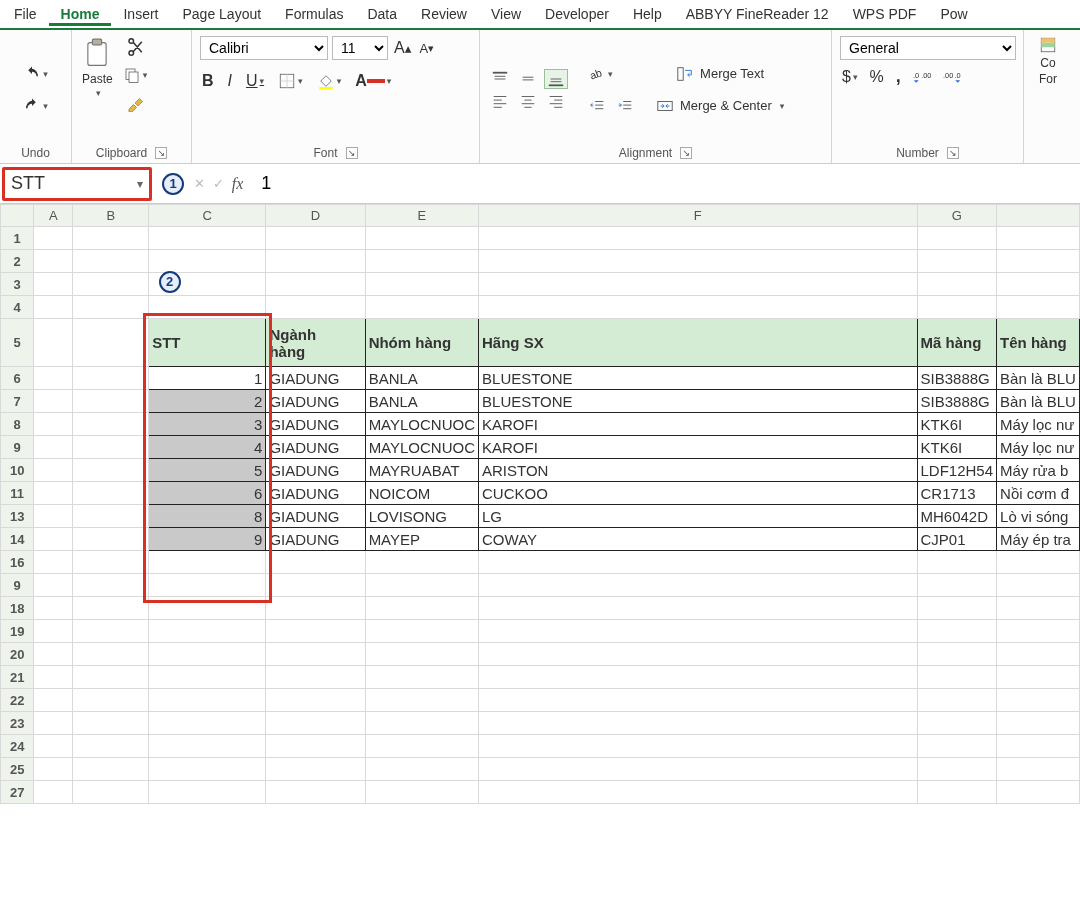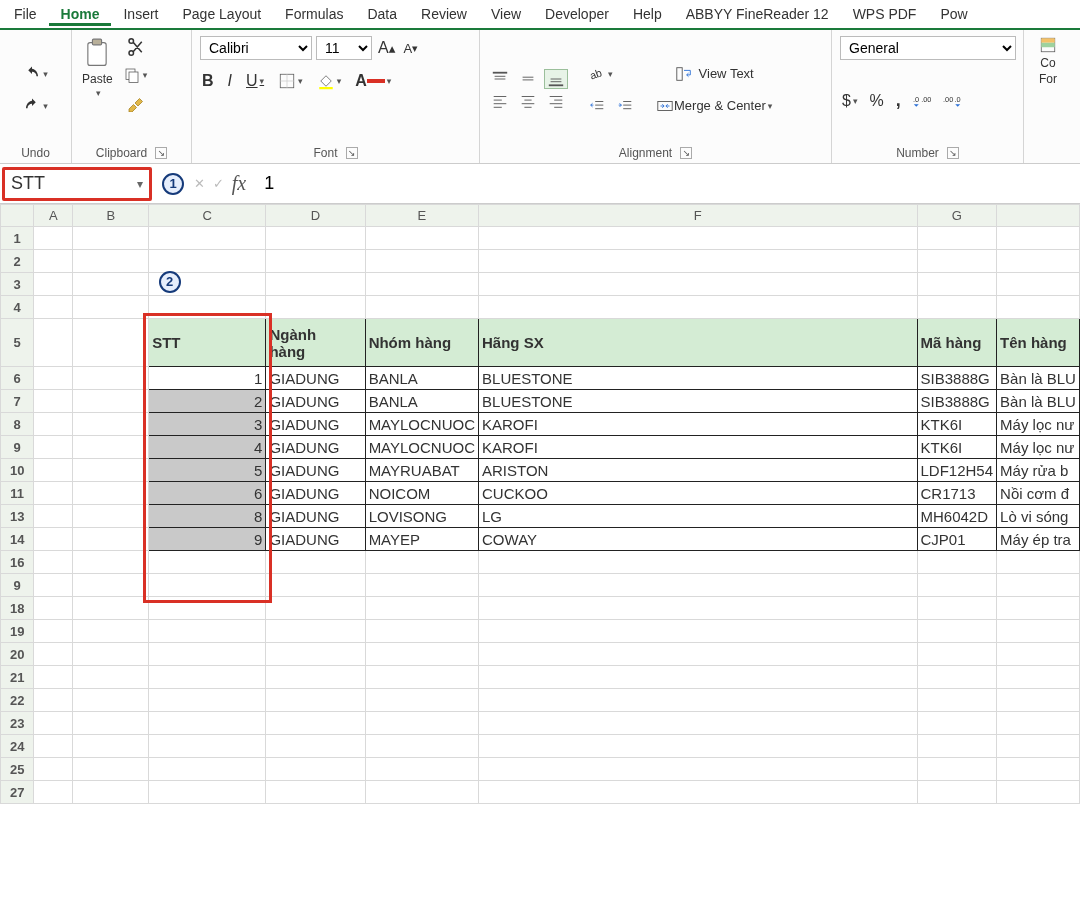--- a/index.html
+++ b/index.html
@@ -19,21 +19,21 @@
 
   .rb-btn { display: inline-flex; align-items: center; justify-content: center; padding: 2px; cursor: pointer; }
   .stacked { display: flex; flex-direction: column; align-items: center; gap: 2px; font-size: 12px; }
 
   
   .formula-row { display: flex; align-items: center; height: 40px; border-bottom: 1px solid #ccc; position: relative; }
   .name-box-wrap { display:flex; align-items:center; width: 150px; height: 34px; border: 3px solid #d93025; border-radius: 2px; margin-left: 2px; padding: 0 6px; justify-content: space-between; font-size: 18px; }
   .name-box-wrap .chev { font-size: 12px; color: #666; }
   .callout1 { margin-left: 10px; }
   .fx-controls { display: flex; align-items: center; gap: 8px; margin-left: 10px; color: #888; }
-  .fx-label { font-style: italic; font-family: "Cambria Math", serif; font-size: 20px; color: #555; }
+  .fx-label { font-style: italic; font-family: "Cambria Math", serif; font-size: 16px; color: #555; }
   .formula-input { flex: 1; padding-left: 18px; font-size: 18px; border: none; outline: none; }
 
   
   .callout { width: 22px; height: 22px; border-radius: 50%; border: 2px solid #153a7a; background: #e6eefc; color: #153a7a; font-weight: 700; display: inline-flex; align-items: center; justify-content: center; font-size: 13px; }
 
   
   .grid-area { position: relative; }
   table.sheet { border-collapse: collapse; table-layout: fixed; }
   table.sheet th, table.sheet td { border: 1px solid #d9d9d9; padding: 0; }
   table.sheet .col-head th { background: #eef3ec; color:#555; font-weight: 400; text-align: center; height: 22px; font-size: 13px; }
@@ -51,21 +51,21 @@
   
   .red-box { position: absolute; border: 3px solid #d93025; pointer-events: none; }
 
   
   svg.ico { width: 18px; height: 18px; }
   svg.ico-lg { width: 28px; height: 32px; }
   .dd { font-size: 9px; color: #555; margin-left: 2px; }
 
   select.ribbon-select { border: 1px solid #bbb; height: 24px; font-size: 14px; padding: 0 4px; background:#fff; }
   .font-size-sel { width: 56px; }
-  .font-name-sel { width: 112px; }
+  .font-name-sel { width: 128px; }
 
   .align-grid { display:grid; grid-template-columns: repeat(3, 24px); grid-auto-rows: 20px; gap: 2px 4px; }
   .num-fmt-row { display:flex; gap:8px; align-items:center; }
 </style>
 </head>
 <body>
 
 <div class="menubar">
   <div class="menu-item">File</div>
   <div class="menu-item active">Home</div>
@@ -257,40 +257,40 @@
               </svg>
             </span>
         </div>
       </div>
       <div style="display:flex;flex-direction:column;gap:10px">
         <span class="rb-btn" style="gap:6px">
             <svg class="ico" viewBox="0 0 20 20">
               <rect x="2" y="3" width="6" height="14" fill="none" stroke="#555"></rect>
               <path d="M10 6h7v5h-4l2 2m-2-2l2-2" stroke="#2a6fd6" fill="none"></path>
             </svg>
-            <span>View Text</span>
+            <span>Merge Text</span>
           </span>
-        <span class="rb-btn" style="">
+        <span class="rb-btn" style="gap:6px">
             <svg class="ico" viewBox="0 0 20 20">
               <rect x="2" y="5" width="16" height="10" fill="none" stroke="#555"></rect>
               <path d="M5 10h4m-2-2l2 2-2 2M15 10h-4m2-2l-2 2 2 2" stroke="#2a6fd6" fill="none"></path>
             </svg>
             <span>Merge &amp; Center</span>
             <span class="dd">▾</span>
           </span>
       </div>
     </div>
     <div class="ribbon-group-label">
         <span>Alignment</span>
         <span class="dialog-launcher">↘</span>
       </div>
   </div>
 
   <div class="ribbon-group" style="width:192px">
-    <div class="ribbon-body" style="flex-direction:column;gap:28px">
+    <div class="ribbon-body" style="flex-direction:column;gap:4px">
       <select class="ribbon-select" style="width:176px"><option>General</option></select>
       <div class="num-fmt-row">
         <span class="rb-btn" style="font-size:16px">$<span class="dd">▾</span></span>
         <span class="rb-btn" style="font-size:16px">%</span>
         <span class="rb-btn" style="font-size:18px;font-weight:700">,</span>
         <span class="rb-btn">
             <svg class="ico" viewBox="0 0 22 18">
               <text x="0" y="10" font-size="9" fill="#333">.0</text>
               <text x="10" y="10" font-size="9" fill="#333">.00</text>
               <path d="M4 16l-3-3h6z" fill="#2a6fd6"></path>

